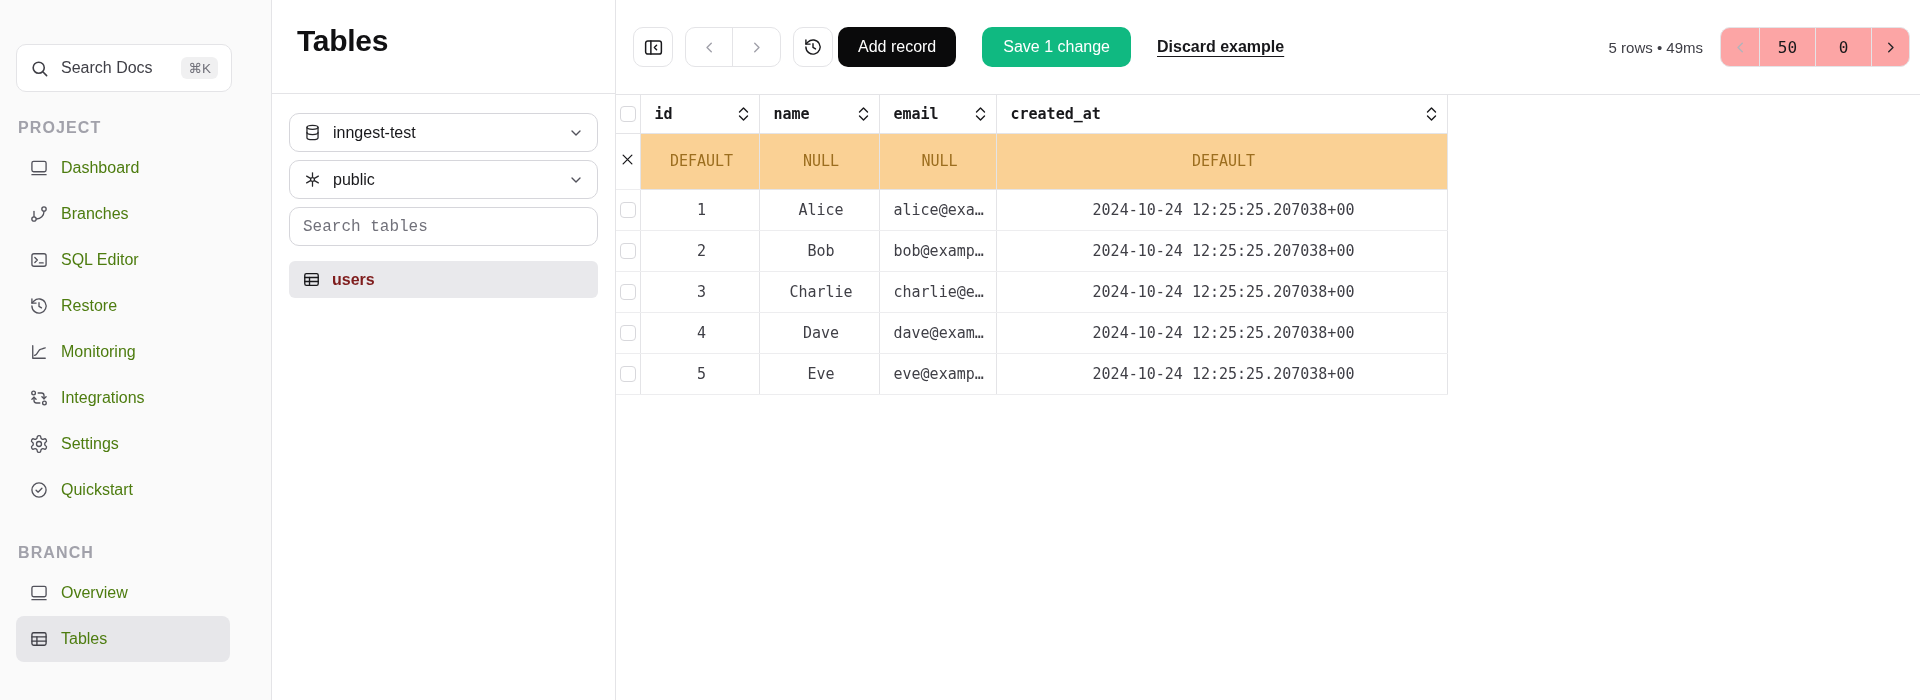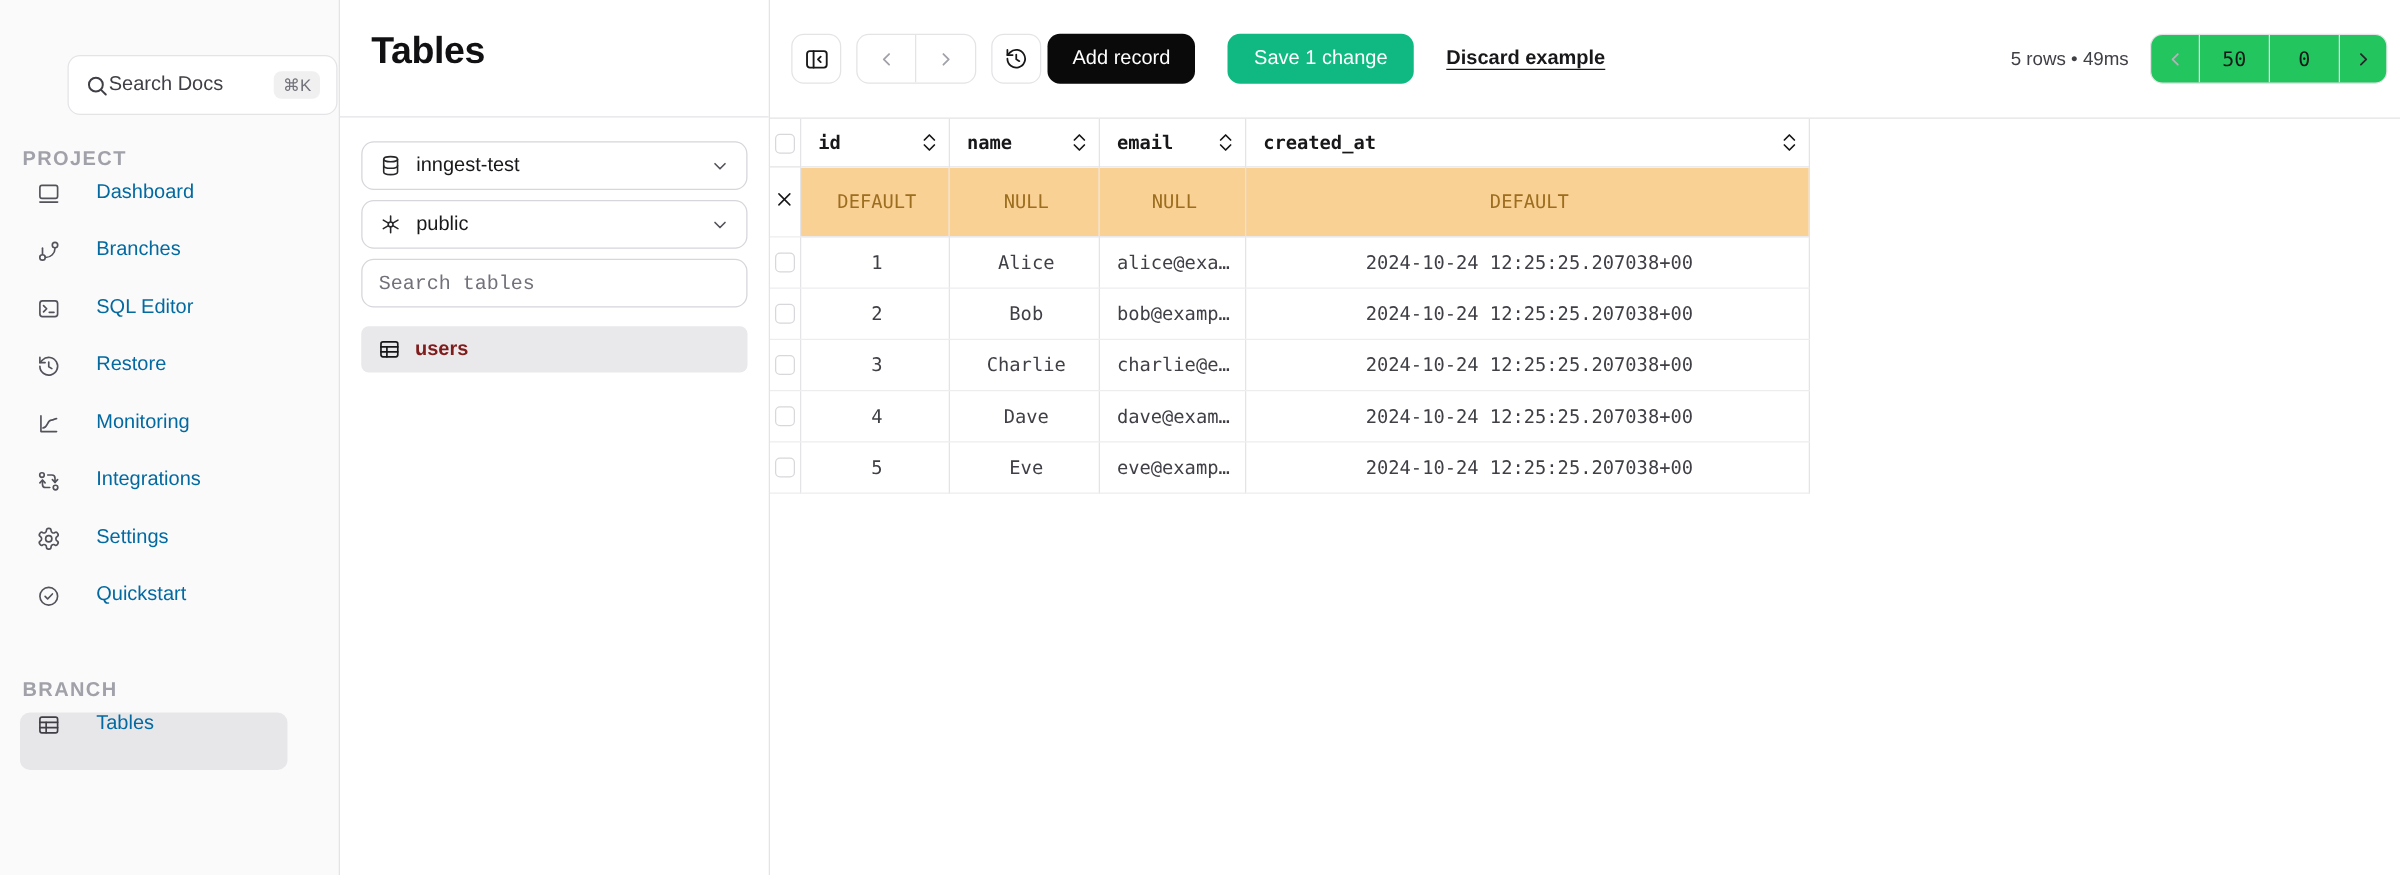--- a/index.html
+++ b/index.html
@@ -3,26 +3,26 @@
 <meta charset="utf-8">
 <style>
   * { box-sizing: border-box; margin: 0; padding: 0; }
   html,body { background:#fff; }
   body { font-family: "Liberation Sans", sans-serif; color:#27272a; }
   .app { width:1920px; height:700px; display:flex; background:#fff; overflow:hidden; }
 
   
   .sidebar { flex:0 0 272px; width:272px; background:#fafafa; border-right:1px solid #e4e4e7; padding:44px 20px 0 16px; }
   .search-docs { width:216px; height:48px; background:#fff; border:1px solid #e4e4e7; border-radius:10px;
-    display:flex; align-items:center; padding:0 13px; font-size:16px; color:#3f3f46; cursor:pointer; font-family:inherit;margin-left:38px; }
+    display:flex; align-items:center; gap:12px; padding:0 13px; font-size:16px; color:#3f3f46; cursor:pointer; font-family:inherit; }
   .search-docs .kbd { margin-left:auto; background:#f0f0f1; border-radius:6px; padding:3px 7px; font-size:13.5px; color:#71717a; }
   .section-label { font-size:16px; font-weight:700; letter-spacing:.07em; color:#a1a1aa; margin:27px 0 8px 2px; }
   .section-label.second { margin-top:31px; }
-  .nav-item { width:214px; height:46px; display:flex; gap:28px; padding:0 13px;
-    font-size:16px; color:#0369a1; border-radius:8px; cursor:pointer; }
+  .nav-item { width:214px; height:46px; display:flex; align-items:center; gap:12px; padding:0 13px;
+    font-size:16px; color:#4d7c0f; border-radius:8px; cursor:pointer; }
   .nav-item svg { flex:0 0 20px; }
   .nav-item.active { background:#e7e7ea; }
 
   
   .panel { flex:0 0 344px; width:344px; border-right:1px solid #e4e4e7; display:flex; flex-direction:column; background:#fff; }
   .panel-header { height:94px; flex:0 0 94px; padding:24px 25px 0; border-bottom:1px solid #e4e4e7; }
   .panel-header h1 { font-size:30px; font-weight:700; color:#111113; letter-spacing:-.01em; }
   .panel-body { padding:19px 17px 0; }
   .select, .search-tables { width:100%; height:39px; border:1px solid #d6d6db; border-radius:10px; background:#fff;
     display:flex; align-items:center; gap:11px; padding:0 13px; font-size:16px; color:#18181b; margin-bottom:8px; font-family:inherit; }
@@ -42,21 +42,21 @@
   .pager-sm > span { width:47px; display:flex; align-items:center; justify-content:center; cursor:pointer; }
   .pager-sm > span:first-child { border-right:1px solid #e4e4e7; }
   .tbtn.history { margin-left:12px; }
   .btn-dark { height:40px; border:none; border-radius:10px; background:#0a0a0b; color:#fff; font-size:16px; font-weight:500;
     padding:0 20px; margin-left:5px; cursor:pointer; font-family:inherit; }
   .btn-green { height:40px; border:none; border-radius:10px; background:#10b981; color:#fff; font-size:16px; font-weight:500;
     padding:0 21px; margin-left:26px; cursor:pointer; font-family:inherit; }
   .link-discard { margin-left:26px; background:none; border:none; font-family:inherit; font-size:16px; font-weight:600;
     color:#18181b; text-decoration:underline; text-underline-offset:4px; cursor:pointer; }
   .status { margin-left:auto; font-size:15px; color:#3f3f46; white-space:nowrap; }
-  .pager { display:flex; height:40px; border:1px solid #e4e4e7; border-radius:10px; overflow:hidden; margin-left:17px; background:#22c55e;text-align:right; }
+  .pager { display:flex; height:40px; border:1px solid #e4e4e7; border-radius:10px; overflow:hidden; margin-left:17px; background:#fca5a5;text-align:right; }
   .pager > span { display:flex; align-items:center; justify-content:center; cursor:pointer; border-left:1px solid #e4e4e7; }
   .pager > span:first-child { border-left:none; }
   .pager .pchev { width:38px; }
   .pager .num { width:56px; font-family:"DejaVu Sans Mono", monospace; font-size:16px; color:#18181b; }
 
   
   .gridwrap { flex:1; }
   table.grid { border-collapse:collapse; table-layout:fixed; width:831px; font-family:"DejaVu Sans Mono", monospace; font-size:15px; }
   .grid th, .grid td { border-right:1px solid #e4e4e7; overflow:hidden; white-space:nowrap; text-overflow:ellipsis; text-align:center; }
   .grid th { height:38px; border-bottom:1px solid #e4e4e7; font-weight:700; color:#18181b; padding:0 9px 0 14px; }
@@ -145,20 +145,27 @@
         <svg width="20" height="20" viewBox="0 0 24 24" fill="none" stroke="#52525b" stroke-width="1.6" stroke-linecap="round" stroke-linejoin="round">
             <circle cx="12" cy="12" r="8.5"></circle>
             <path d="M8.5 12.2l2.4 2.4 4.6-4.8"></path>
           </svg>
         <span>Quickstart</span>
       </div>
     </nav>
 
     <div class="section-label second">BRANCH</div>
     <nav>
+      <div class="nav-item">
+        <svg width="20" height="20" viewBox="0 0 24 24" fill="none" stroke="#52525b" stroke-width="1.6" stroke-linecap="round" stroke-linejoin="round">
+            <rect x="3.5" y="4" width="17" height="12.5" rx="2"></rect>
+            <line x1="3.5" y1="20" x2="20.5" y2="20"></line>
+          </svg>
+        <span>Overview</span>
+      </div>
       <div class="nav-item active">
         <svg width="20" height="20" viewBox="0 0 24 24" fill="none" stroke="#3f3f46" stroke-width="1.6" stroke-linecap="round" stroke-linejoin="round">
             <rect x="3.5" y="4.5" width="17" height="15" rx="2"></rect>
             <line x1="3.5" y1="9.5" x2="20.5" y2="9.5"></line>
             <line x1="3.5" y1="14.5" x2="20.5" y2="14.5"></line>
             <line x1="9.5" y1="9.5" x2="9.5" y2="19.5"></line>
           </svg>
         <span>Tables</span>
       </div>
     </nav>

